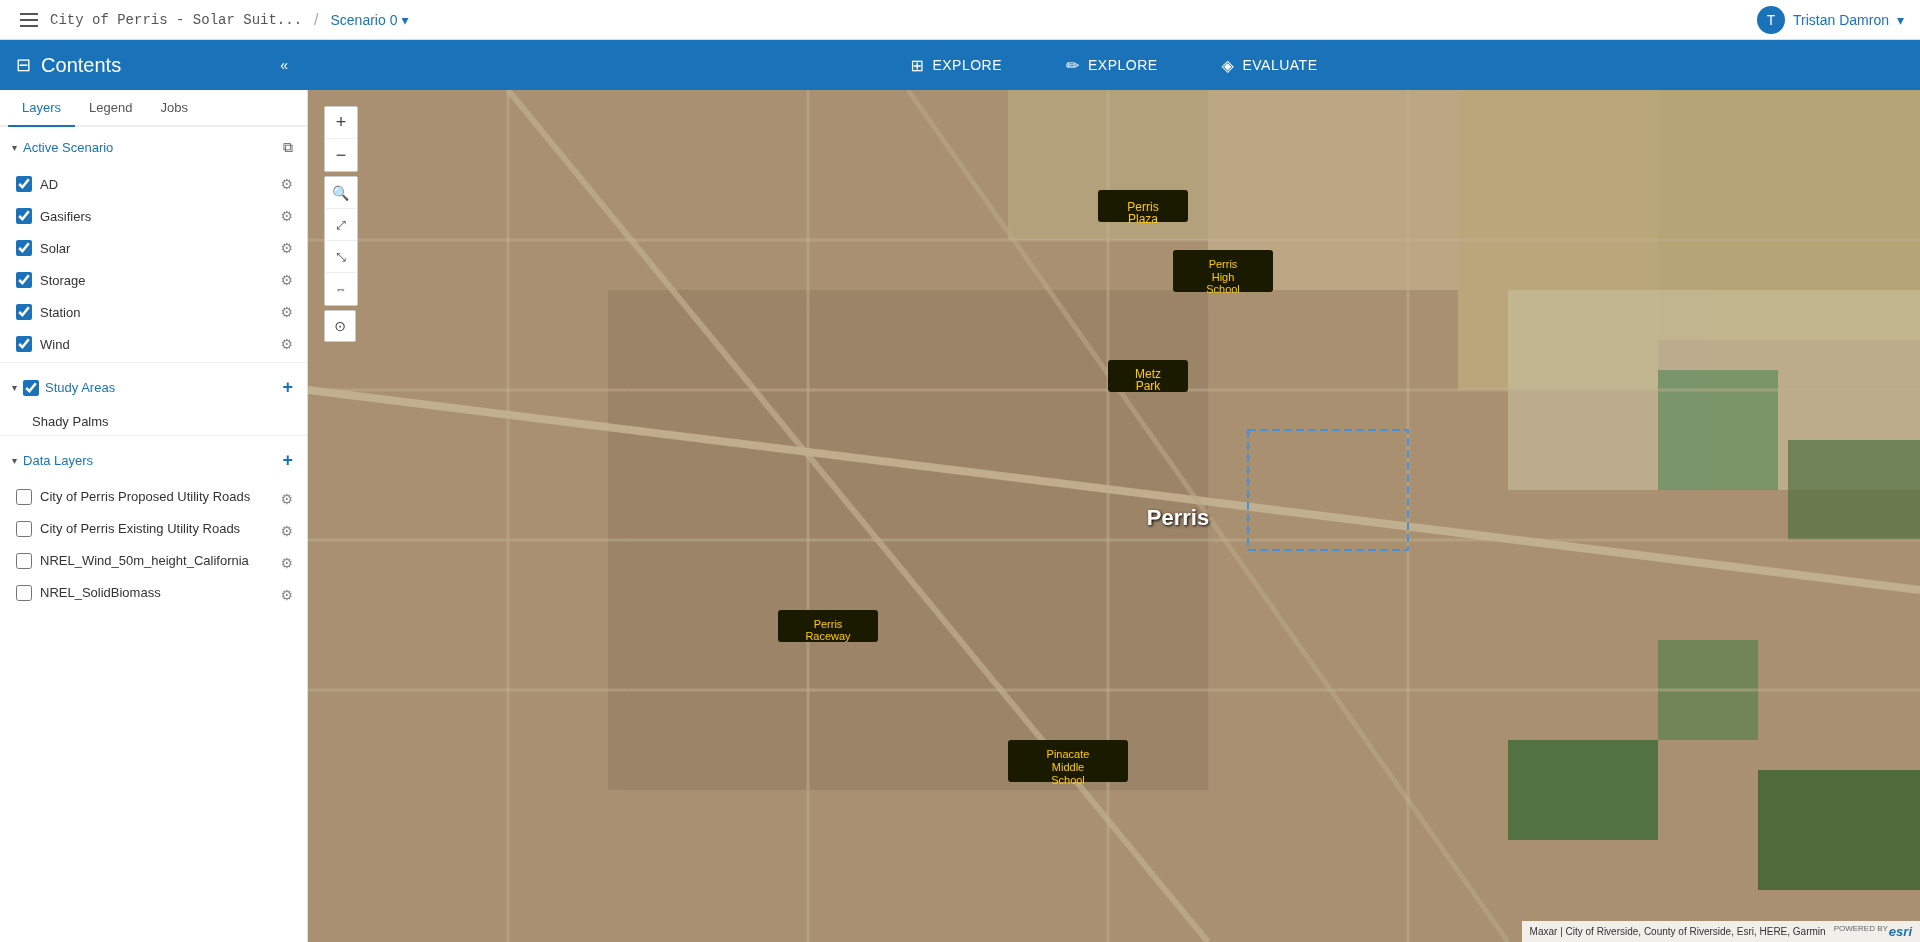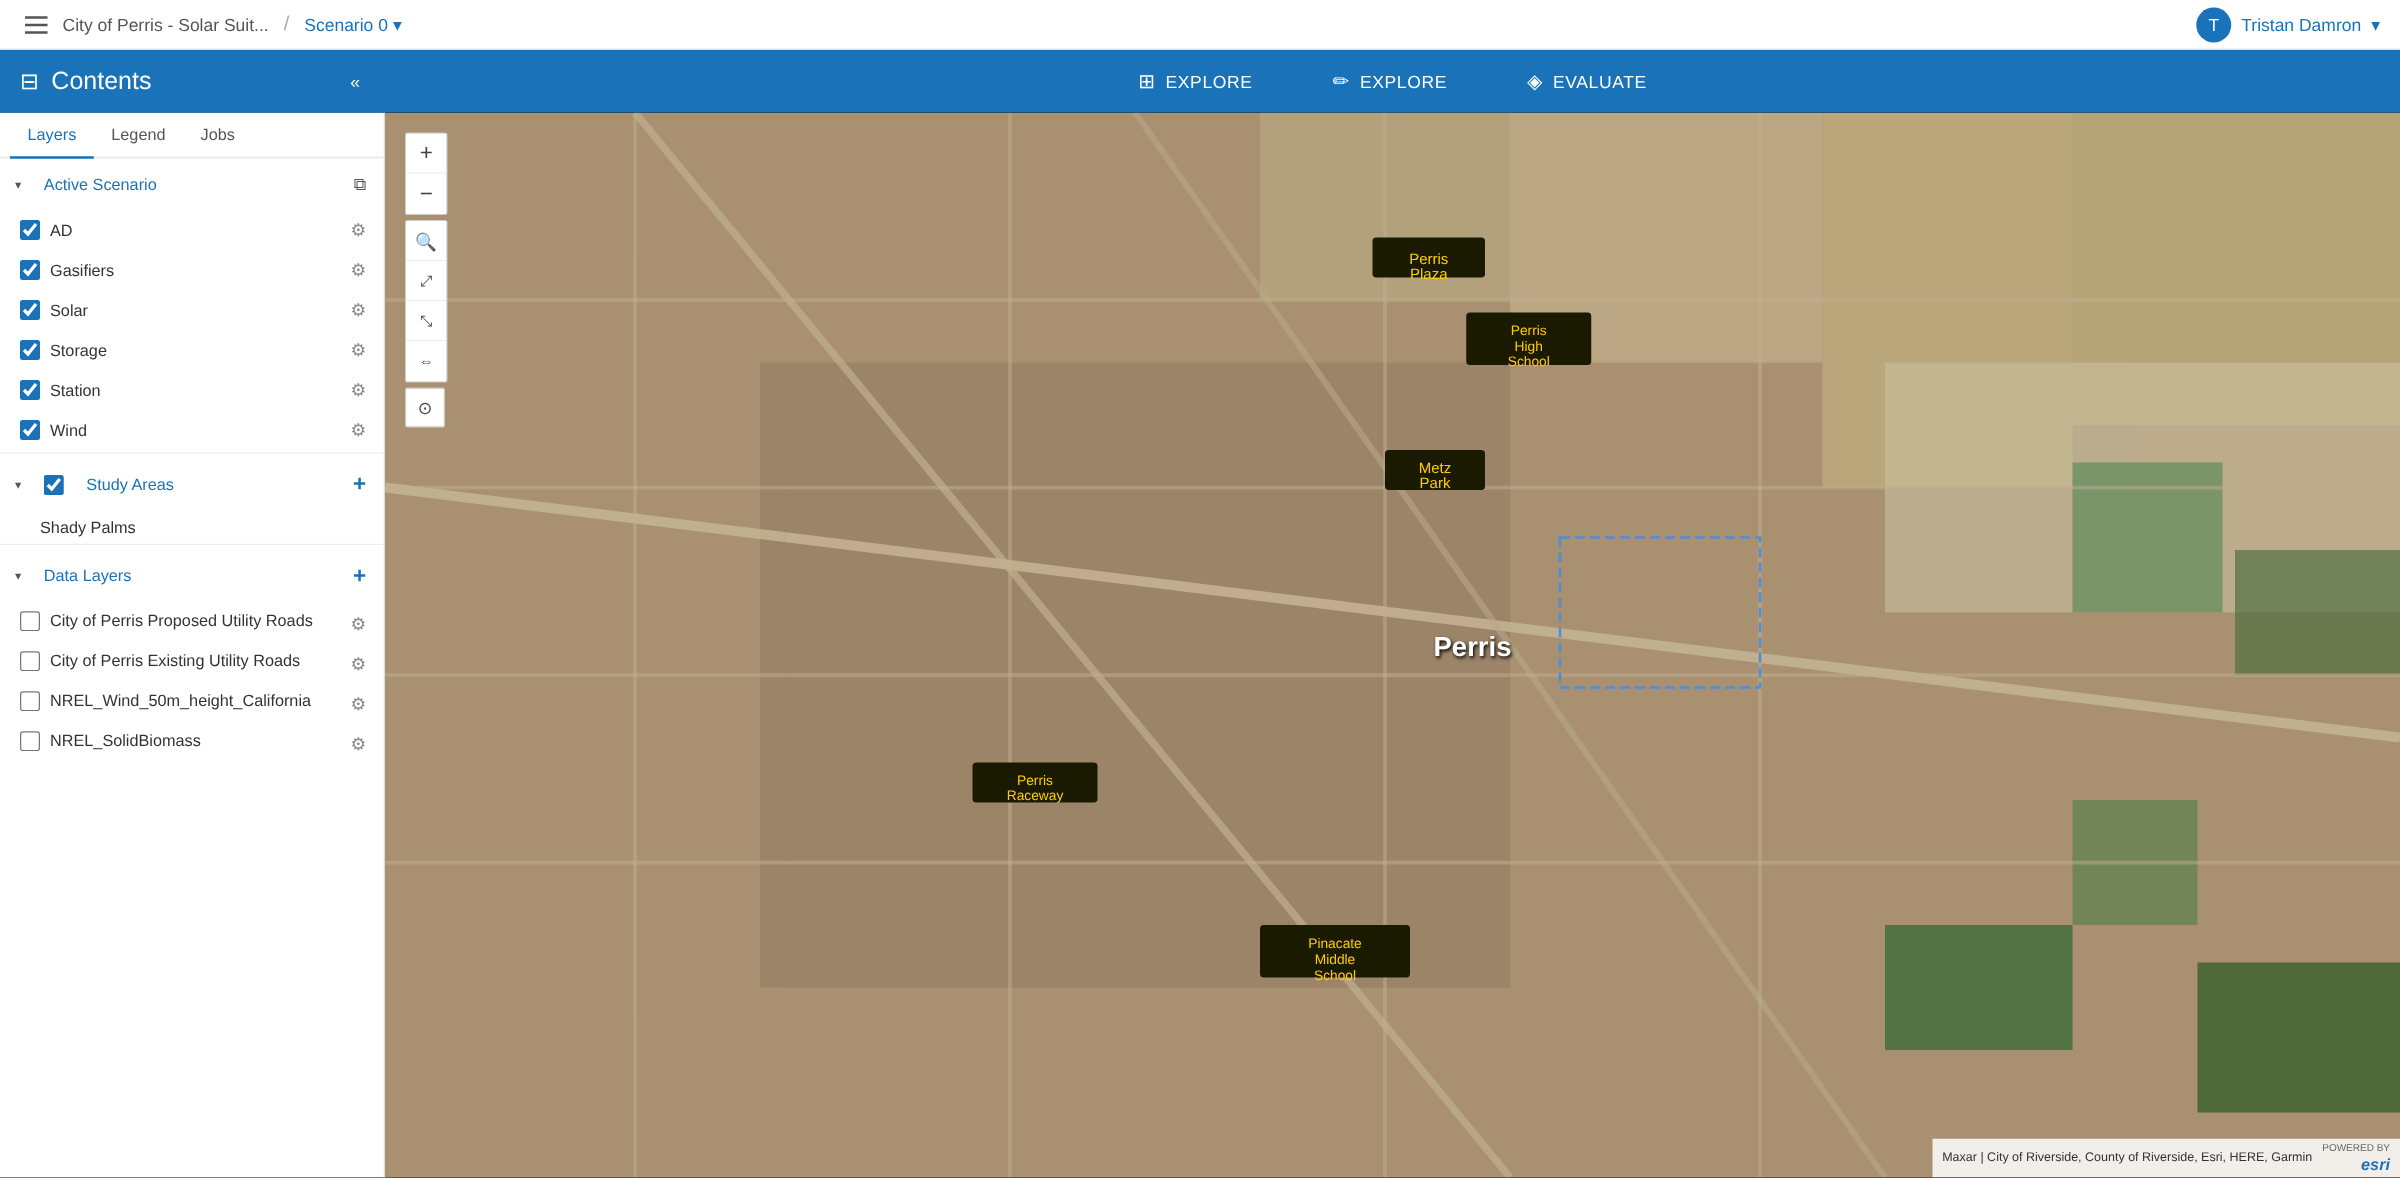--- a/index.html
+++ b/index.html
@@ -31,20 +31,21 @@
     }
     .hamburger-icon span {
       display: block;
       width: 18px;
       height: 2px;
       background: #555;
     }
     .app-title {
       color: #555;
       font-size: 14px;
+      font-family: Liberation Mono, monospace;
     }
     .separator {
       color: #aaa;
       margin: 0 4px;
     }
     .scenario-link {
       color: #1a73b8;
       font-size: 14px;
       display: flex;
       align-items: center;
@@ -170,21 +171,21 @@
       color: #1a73b8;
       border-bottom-color: #1a73b8;
       font-weight: 500;
     }
 
     
     .section-header {
       display: flex;
       align-items: center;
       padding: 10px 12px;
-      gap: 18px;
+      gap: 6px;
       cursor: pointer;
     }
     .section-header .section-title {
       color: #1a73b8;
       font-size: 13px;
       font-weight: 500;
       flex: 1;
     }
     .section-actions {
       display: flex;
@@ -573,20 +574,20 @@
         <div class="map-control-btn" style="font-size:14px;">🔍</div>
         <div class="map-control-btn" style="font-size:12px;">⤢</div>
         <div class="map-control-btn" style="font-size:12px;">⤡</div>
         <div class="map-control-btn" style="font-size:12px;">⇔</div>
       </div>
       <div class="map-control-single" style="font-size:14px;">⊙</div>
     </div>
 
     <div class="map-attribution">
       <span>Maxar | City of Riverside, County of Riverside, Esri, HERE, Garmin</span>
-      <div style="display:flex;flex-direction:column;align-items:flex-end;gap:1px">
+      <div style="display:flex;flex-direction:row;align-items:flex-start;gap:1px">
         <span style="font-size:8px;color:#666;">POWERED BY</span>
         <span class="esri-logo" style="font-style:italic;font-size:13px;color:#1a73b8;font-weight:bold;">esri</span>
       </div>
     </div>
   </div>
 
 </div>
 
 </body></html>

